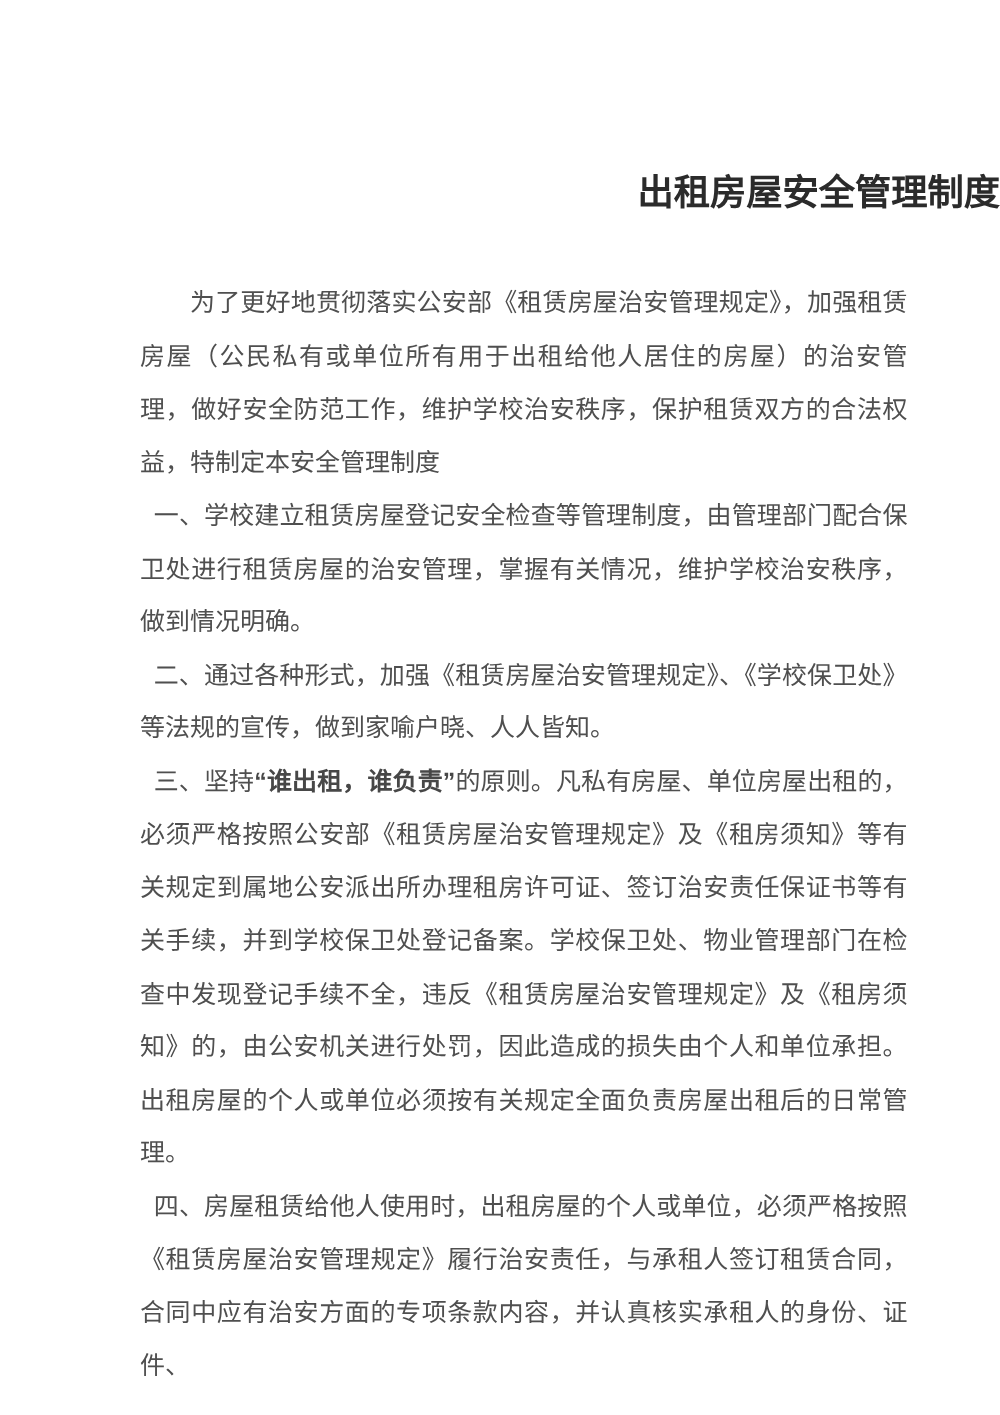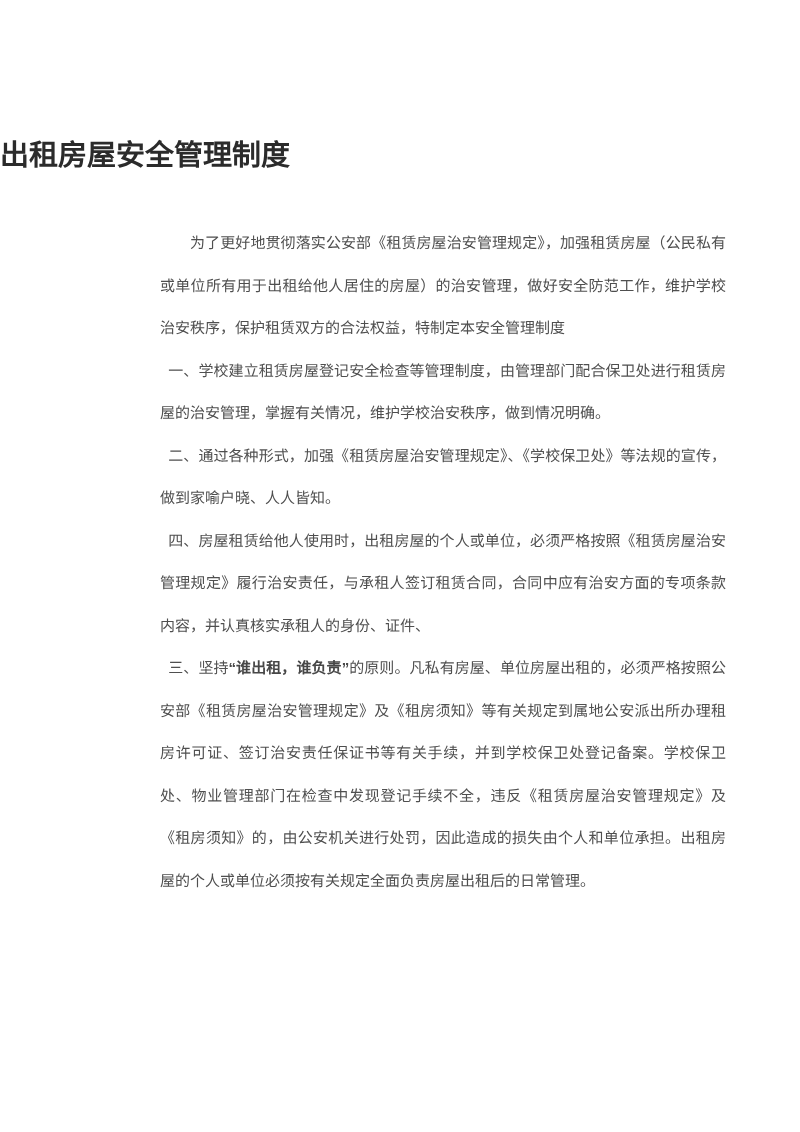--- a/index.html
+++ b/index.html
@@ -8,47 +8,46 @@
     position: relative;
     width: 800px;
     height: 1132px;
     margin: 0 auto;
     background: #ffffff;
     overflow: hidden;
     font-family: "Liberation Sans", sans-serif;
   }
   .doc-title {
     margin-top: 136px;
-    text-align: left;
+    text-align: right;
     font-family: "Liberation Serif", serif;
     font-weight: 700;
     font-size: 29px;
     line-height: 38px;
     color: #2b2b2b;
     letter-spacing: 0px;
   }
   .doc-body {
     margin-top: 48px;
     padding-left: 112px;
     padding-right: 74px;
-    font-size: 15px;
+    font-size: 20px;
     line-height: 42.5px;
     color: #4f4f4f;
     text-align: justify;
-    margin-left: 48px;
   }
   .para { text-indent: 2em; }
   .para.list-indent { text-indent: 0.55em; }
   .para .bold-phrase { font-weight: 700; color: #474747; }
 </style>
 </head>
 <body>
 
 <div class="page">
   <h1 class="doc-title">出租房屋安全管理制度</h1>
   <div class="doc-body" id="doc-body">
       <p class="para">为了更好地贯彻落实公安部《租赁房屋治安管理规定》，加强租赁房屋（公民私有或单位所有用于出租给他人居住的房屋）的治安管理，做好安全防范工作，维护学校治安秩序，保护租赁双方的合法权益，特制定本安全管理制度</p>
       <p class="para list-indent">一、学校建立租赁房屋登记安全检查等管理制度，由管理部门配合保卫处进行租赁房屋的治安管理，掌握有关情况，维护学校治安秩序，做到情况明确。</p>
       <p class="para list-indent">二、通过各种形式，加强《租赁房屋治安管理规定》、《学校保卫处》等法规的宣传，做到家喻户晓、人人皆知。</p>
+      <p class="para list-indent">三、坚持<span class="bold-phrase">“谁出租，谁负责”</span>的原则。凡私有房屋、单位房屋出租的，必须严格按照公安部《租赁房屋治安管理规定》及《租房须知》等有关规定到属地公安派出所办理租房许可证、签订治安责任保证书等有关手续，并到学校保卫处登记备案。学校保卫处、物业管理部门在检查中发现登记手续不全，违反《租赁房屋治安管理规定》及《租房须知》的，由公安机关进行处罚，因此造成的损失由个人和单位承担。出租房屋的个人或单位必须按有关规定全面负责房屋出租后的日常管理。</p>
       <p class="para list-indent">四、房屋租赁给他人使用时，出租房屋的个人或单位，必须严格按照《租赁房屋治安管理规定》履行治安责任，与承租人签订租赁合同，合同中应有治安方面的专项条款内容，并认真核实承租人的身份、证件、</p>
-      <p class="para list-indent">三、坚持<span class="bold-phrase">“谁出租，谁负责”</span>的原则。凡私有房屋、单位房屋出租的，必须严格按照公安部《租赁房屋治安管理规定》及《租房须知》等有关规定到属地公安派出所办理租房许可证、签订治安责任保证书等有关手续，并到学校保卫处登记备案。学校保卫处、物业管理部门在检查中发现登记手续不全，违反《租赁房屋治安管理规定》及《租房须知》的，由公安机关进行处罚，因此造成的损失由个人和单位承担。出租房屋的个人或单位必须按有关规定全面负责房屋出租后的日常管理。</p>
     </div>
 </div>
 
 </body></html>

